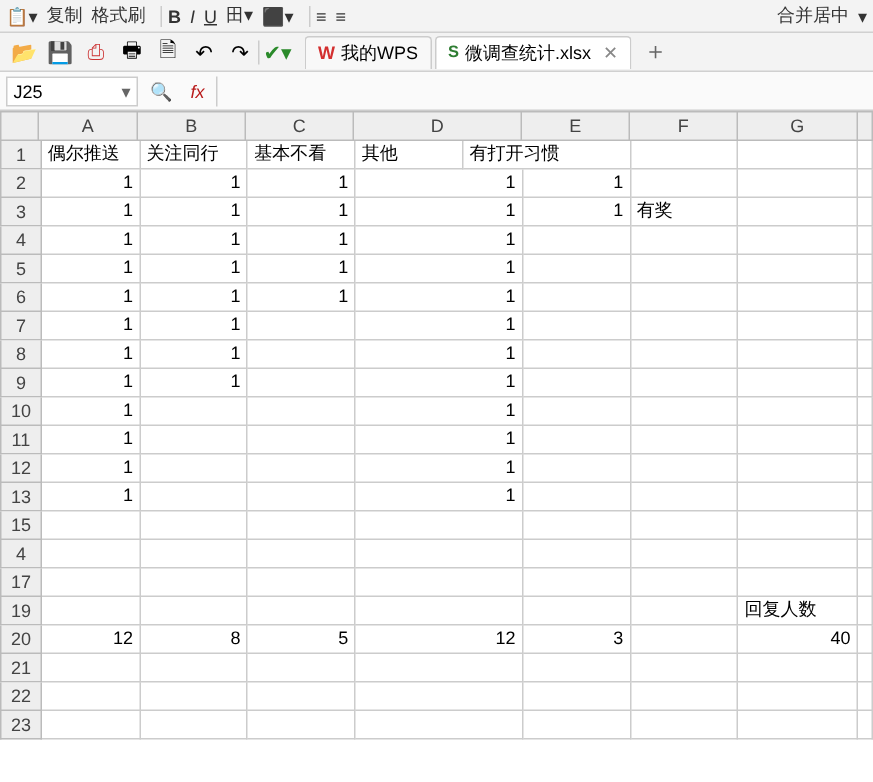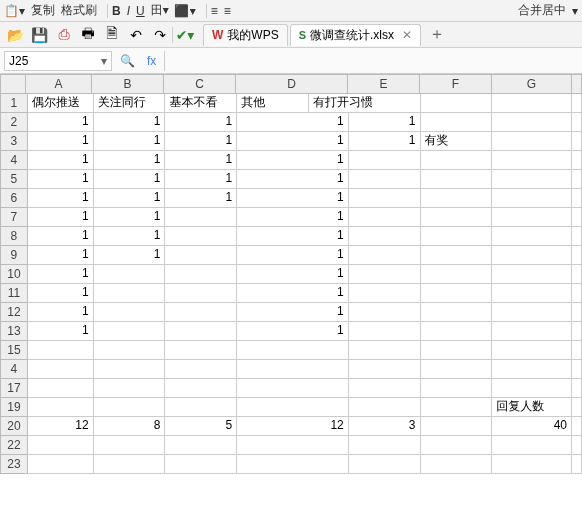--- a/index.html
+++ b/index.html
@@ -14,23 +14,23 @@
 
 .tabs { display: flex; align-items: center; margin-left: 6px; height: 100%; }
 .tab { height: 22px; padding: 0 8px; display: flex; align-items: center; gap: 4px; border: 1px solid #ccc; border-bottom: none; background: #f8f8f8; margin-right: 2px; border-radius: 3px 3px 0 0; cursor: pointer; font-size: 12px; }
 .tab.active { background: #fff; }
 .tab-close { color: #888; margin-left: 4px; cursor: pointer; }
 .wps-ico { color: #d32f2f; font-weight: bold; }
 .xls-ico { color: #2e7d32; font-weight: bold; font-size: 11px; }
 .plus { font-size: 16px; color: #666; margin-left: 6px; cursor: pointer; }
 
 .name-fx { height: 26px; background: #fafafa; border-bottom: 1px solid #ccc; display: flex; align-items: center; }
-.namebox { width: 108px; height: 20px; margin: 0 4px; border: 1px solid #ccc; background: #fff; display: flex; align-items: center; justify-content: space-between; padding: 0 4px; font-size: 12px; }
+.namebox { width: 88px; height: 20px; margin: 0 4px; border: 1px solid #ccc; background: #fff; display: flex; align-items: center; justify-content: space-between; padding: 0 4px; font-size: 12px; }
 .namebox .dd { color: #666; cursor: pointer; }
-.fx-ico { margin: 0 8px; color: #3b82f6; cursor: pointer; }
+.fx-ico { margin: 0 8px; font-style: italic; color: #b91c1c; cursor: pointer; }
 .fx-mag { margin: 0 4px; color: #555; cursor: pointer; }
 .fx-bar { flex: 1; height: 20px; border-left: 1px solid #ccc; padding-left: 6px; }
 
 .grid { position: relative; }
 .colhead { display: flex; height: 20px; }
 .corner { width: 28px; height: 20px; border: 1px solid #bbb; background: #eee; }
 .ch { height: 20px; border: 1px solid #bbb; border-left: none; background: #eee; text-align: center; line-height: 18px; color: #444; }
 .rowhead { width: 28px; border: 1px solid #bbb; border-top: none; background: #eee; text-align: center; line-height: 18px; color: #444; }
 .row { display: flex; height: 19px; }
 .cell { height: 19px; border-right: 1px solid #ccc; border-bottom: 1px solid #ccc; padding: 0 4px; line-height: 17px; overflow: hidden; white-space: nowrap; }
@@ -304,20 +304,31 @@
         <div class="cell cA r">12</div>
         <div class="cell cB r">8</div>
         <div class="cell cC r">5</div>
         <div class="cell cD r">12</div>
         <div class="cell cE r">3</div>
         <div class="cell cF"></div>
         <div class="cell cG r">40</div>
         <div class="cell cH"></div>
       </div>
       <div class="row">
+        <div class="rowhead">21</div>
+        <div class="cell cA"></div>
+        <div class="cell cB"></div>
+        <div class="cell cC"></div>
+        <div class="cell cD"></div>
+        <div class="cell cE"></div>
+        <div class="cell cF"></div>
+        <div class="cell cG"></div>
+        <div class="cell cH"></div>
+      </div>
+      <div class="row">
         <div class="rowhead">22</div>
         <div class="cell cA"></div>
         <div class="cell cB"></div>
         <div class="cell cC"></div>
         <div class="cell cD"></div>
         <div class="cell cE"></div>
         <div class="cell cF"></div>
         <div class="cell cG"></div>
         <div class="cell cH"></div>
       </div>

